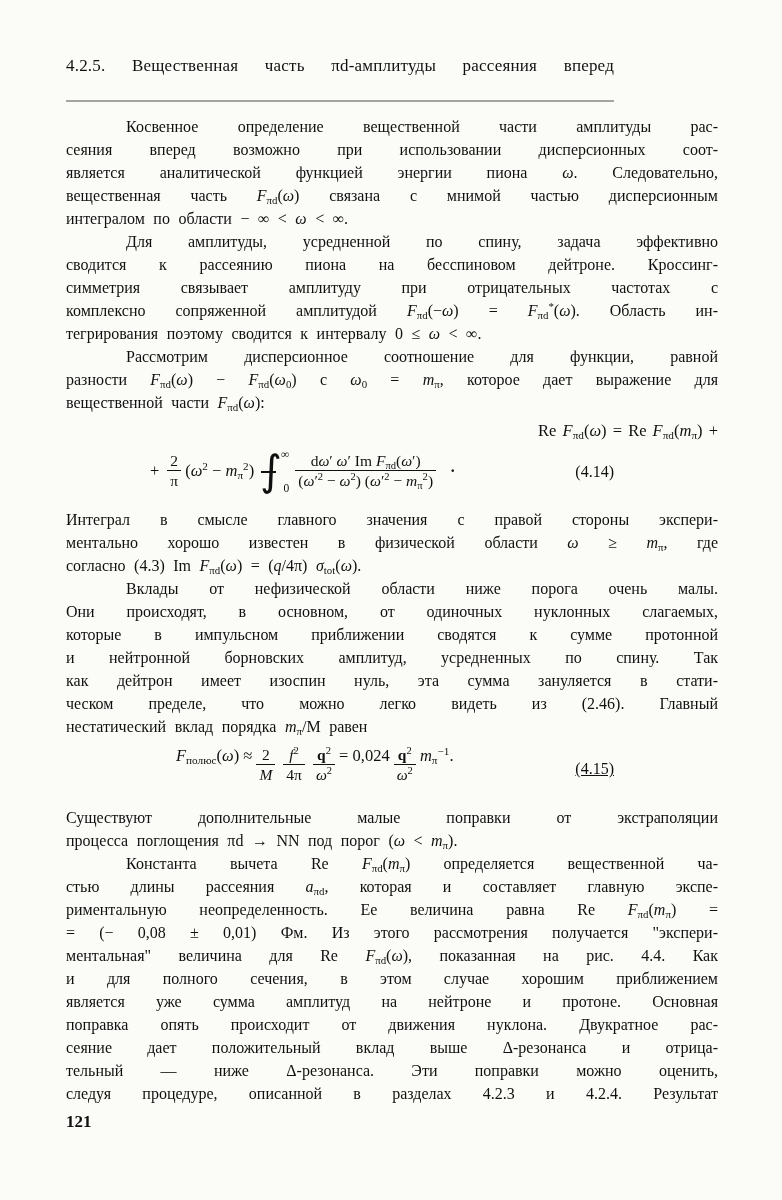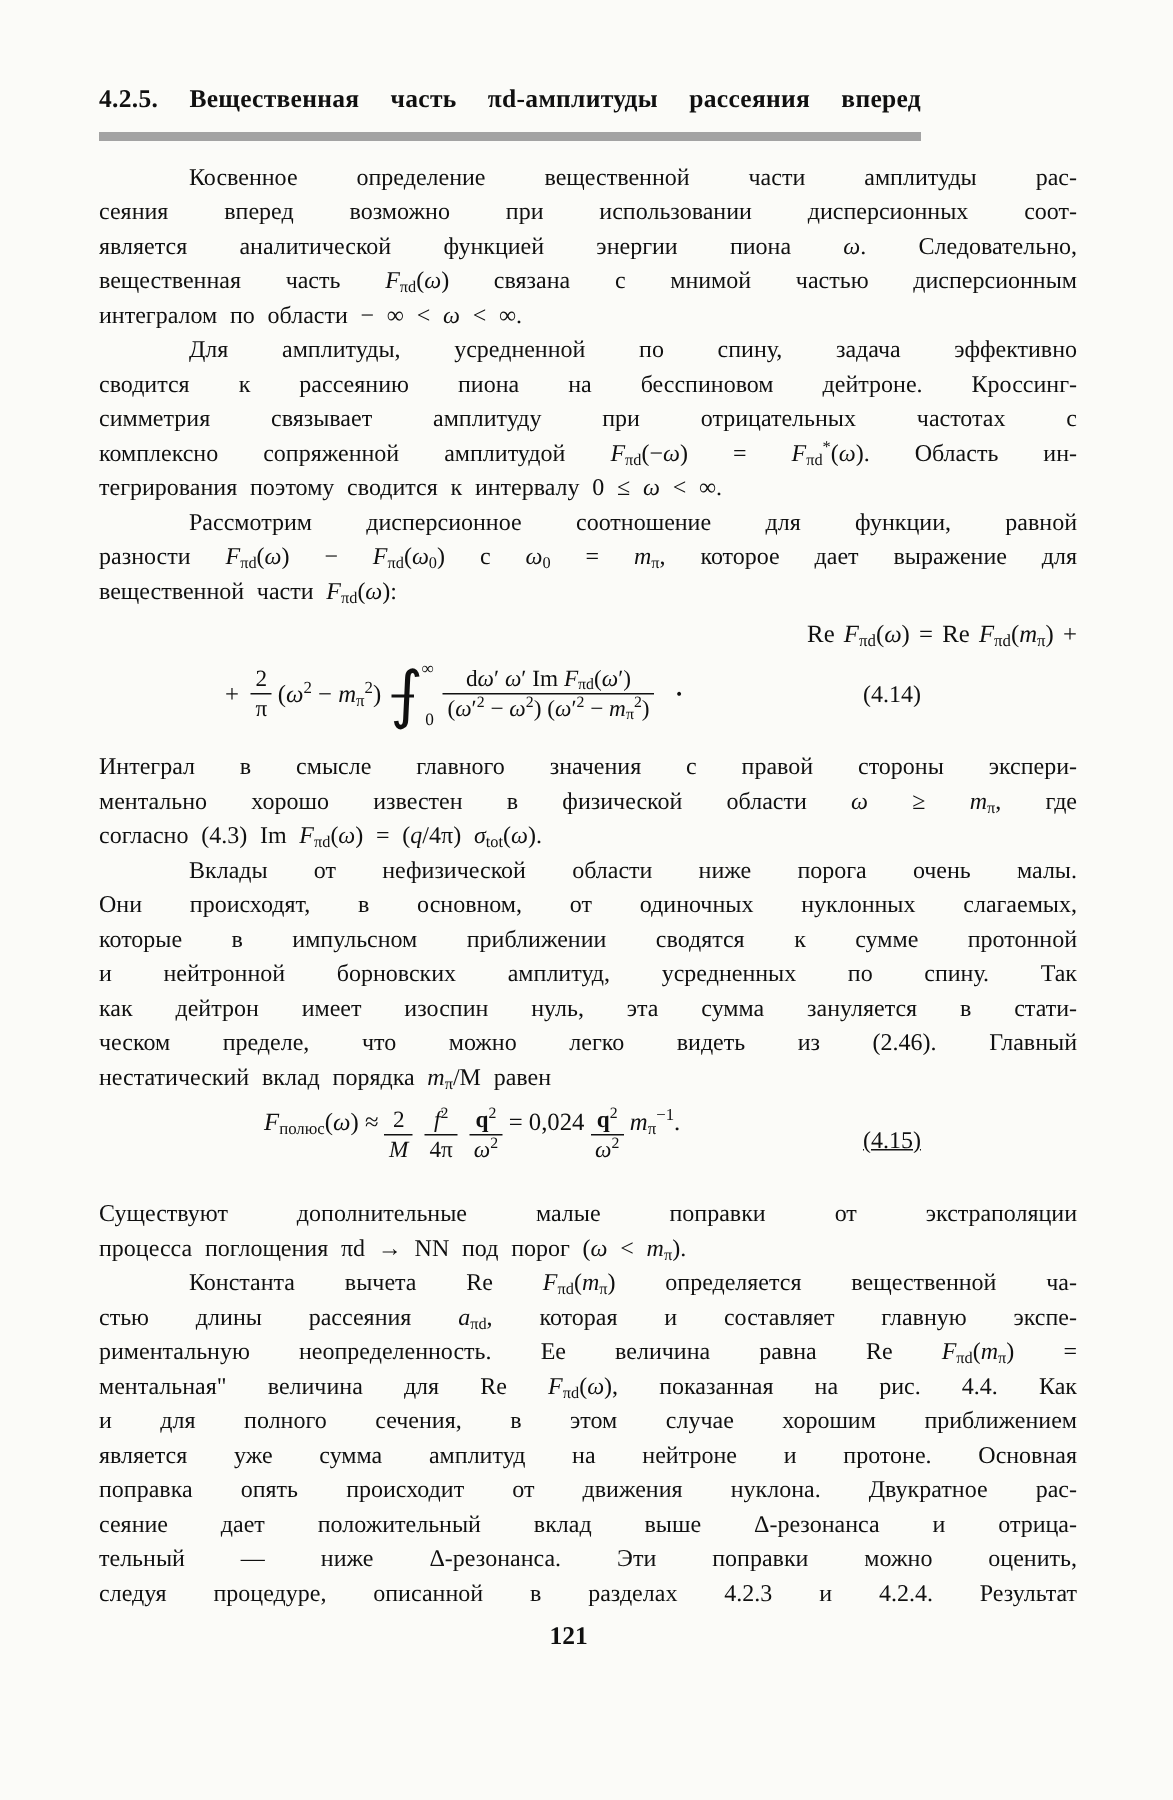--- a/index.html
+++ b/index.html
@@ -16,25 +16,25 @@
   .content{
     position:absolute;
     left:66px;top:56px;
     width:652px;
   }
   
   .heading{
     display:inline-block;
     width:548px;
     font-size:17px;
-    font-weight:bold;
+    font-weight:normal;
     letter-spacing:0.2px;
     word-spacing:6px;
-    padding-bottom:12px;
-    border-bottom:6px solid #a3a3a3;
+    padding-bottom:24px;
+    border-bottom:2px solid #a3a3a3;
     margin-bottom:13px;
     text-align:justify;
     text-align-last:justify;
     white-space:nowrap;
   }
   
   .para{margin:0;}
   .line{
     font-size:16px;
     line-height:23px;
@@ -97,21 +97,21 @@
     height:46px;font-size:11.5px;
     margin-left:-1px;padding:1px 0;
   }
   .limits .lo{padding-left:2px;}
   .eq-dot{margin-left:10px;font-weight:bold;}
   .plus{margin-right:4px;}
   .bq{font-weight:bold;font-style:normal;}
   
   .pagenum{
     margin-top:7px;
-    text-align:center;
+    text-align:left;
     padding-right:26px;
     font-size:17px;
     font-weight:bold;
   }
 </style>
 </head>
 <body>
 
 <div class="page">
   <div class="content">
@@ -210,20 +210,21 @@
 
       <div>
           <div class="para">
             <div class="line">Существуют дополнительные малые поправки от экстраполяции</div>
             <div class="line final">процесса поглощения πd → NN под порог (<i>ω</i> &lt; <i>m</i><sub>π</sub>).</div>
           </div>
           <div class="para">
             <div class="line indent">Константа вычета Re <i>F</i><sub>πd</sub>(<i>m</i><sub>π</sub>) определяется вещественной ча-</div>
             <div class="line">стью длины рассеяния <i>a</i><sub>πd</sub>, которая и составляет главную экспе-</div>
             <div class="line">риментальную неопределенность. Ее величина равна Re <i>F</i><sub>πd</sub>(<i>m</i><sub>π</sub>) =</div>
+            <div class="line">= (− 0,08 ± 0,01) Фм. Из этого рассмотрения получается "экспери-</div>
             <div class="line">ментальная" величина для Re <i>F</i><sub>πd</sub>(<i>ω</i>), показанная на рис. 4.4. Как</div>
             <div class="line">и для полного сечения, в этом случае хорошим приближением</div>
             <div class="line">является уже сумма амплитуд на нейтроне и протоне. Основная</div>
             <div class="line">поправка опять происходит от движения нуклона. Двукратное рас-</div>
             <div class="line">сеяние дает положительный вклад выше Δ-резонанса и отрица-</div>
             <div class="line">тельный — ниже Δ-резонанса. Эти поправки можно оценить,</div>
             <div class="line">следуя процедуре, описанной в разделах 4.2.3 и 4.2.4. Результат</div>
           </div>
         </div>
 

